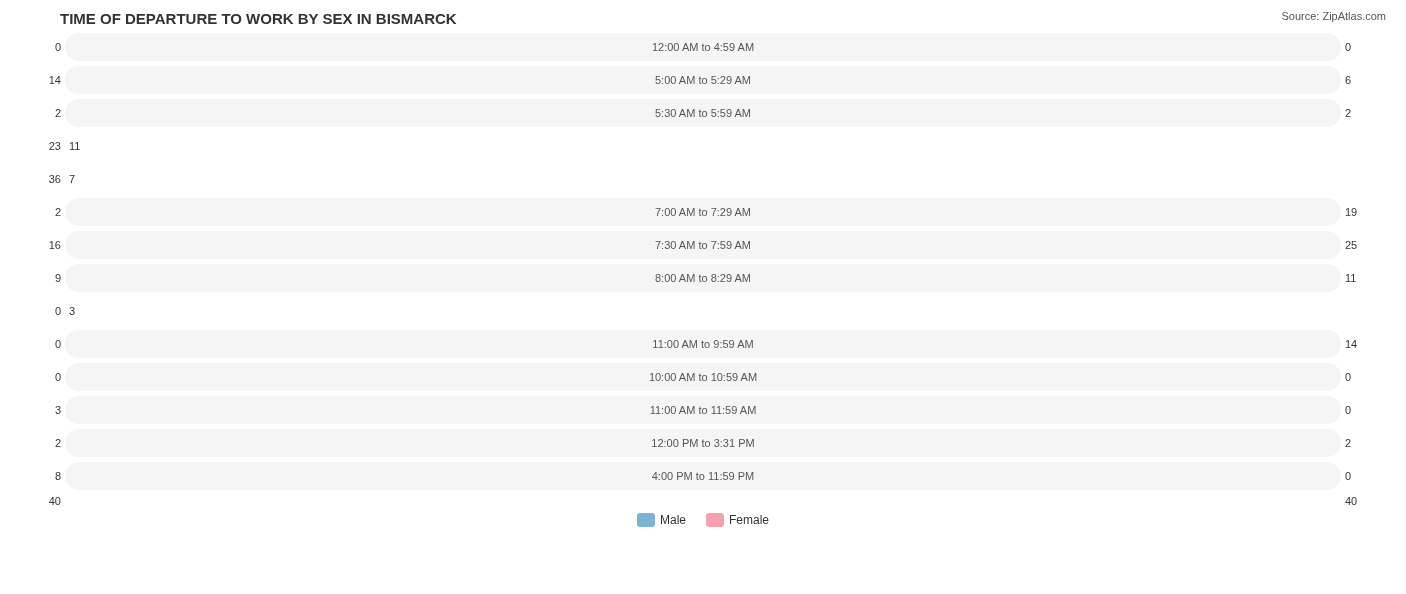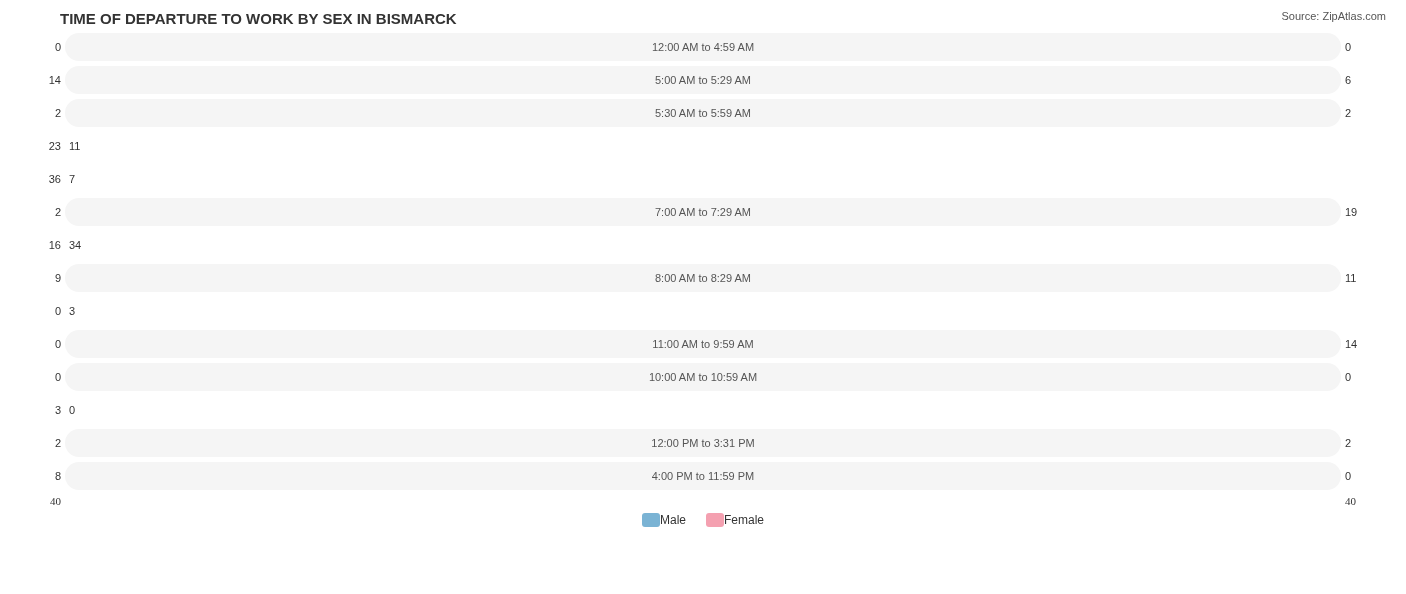--- a/index.html
+++ b/index.html
@@ -100,21 +100,20 @@
       text-align: left;
       font-size: 11px;
       color: #333;
       padding-left: 4px;
       flex-shrink: 0;
     }
     .axis-row {
       display: flex;
       align-items: flex-end;
       margin-top: 4px;
-      font-family: Liberation Serif, serif;
     }
     .axis-left {
       width: 45px;
       text-align: right;
       font-size: 11px;
       color: #333;
       padding-right: 4px;
     }
     .axis-center {
       flex: 1;
@@ -131,20 +130,21 @@
       justify-content: center;
       align-items: center;
       gap: 20px;
       margin-top: 6px;
       font-size: 12px;
       color: #333;
     }
     .legend-item {
       display: flex;
       align-items: center;
+      gap: 5px;
     }
     .legend-box {
       width: 18px;
       height: 14px;
       border-radius: 3px;
     }
     .legend-box-blue { background: #7ab3d4; }
     .legend-box-pink { background: #f4a0b0; }
   </style>
 </head>
@@ -211,21 +211,30 @@
           </div>
           <div class="bar-label">7:00 AM to 7:29 AM</div>
           <div class="right-bar-wrap">
             <div class="bar-pink" style="width: 20.9%;"></div>
           </div>
         </div>
         <div class="right-val">19</div>
       </div>
       <div class="bar-row">
         <div class="left-val">16</div>
-        <div class="right-val">34</div>
+        <div class="bars-center">
+          <div class="left-bar-wrap">
+            <div class="bar-blue" style="width: 17.6%;"></div>
+          </div>
+          <div class="bar-label">7:30 AM to 7:59 AM</div>
+          <div class="right-bar-wrap">
+            <div class="bar-pink" style="width: 23.1%;"></div>
+          </div>
+        </div>
+        <div class="right-val">25</div>
       </div>
       <div class="bar-row">
         <div class="left-val">9</div>
         <div class="bars-center">
           <div class="left-bar-wrap">
             <div class="bar-blue" style="width: 9.9%;"></div>
           </div>
           <div class="bar-label">8:00 AM to 8:29 AM</div>
           <div class="right-bar-wrap">
             <div class="bar-pink" style="width: 12.1%;"></div>
@@ -258,20 +267,29 @@
           </div>
           <div class="bar-label">10:00 AM to 10:59 AM</div>
           <div class="right-bar-wrap">
             <div class="bar-pink" style="width: 0%;"></div>
           </div>
         </div>
         <div class="right-val">0</div>
       </div>
       <div class="bar-row">
         <div class="left-val">3</div>
+        <div class="bars-center">
+          <div class="left-bar-wrap">
+            <div class="bar-blue" style="width: 3.3%;"></div>
+          </div>
+          <div class="bar-label">11:00 AM to 11:59 AM</div>
+          <div class="right-bar-wrap">
+            <div class="bar-pink" style="width: 0%;"></div>
+          </div>
+        </div>
         <div class="right-val">0</div>
       </div>
       <div class="bar-row">
         <div class="left-val">2</div>
         <div class="bars-center">
           <div class="left-bar-wrap">
             <div class="bar-blue" style="width: 2.2%;"></div>
           </div>
           <div class="bar-label">12:00 PM to 3:31 PM</div>
           <div class="right-bar-wrap">

